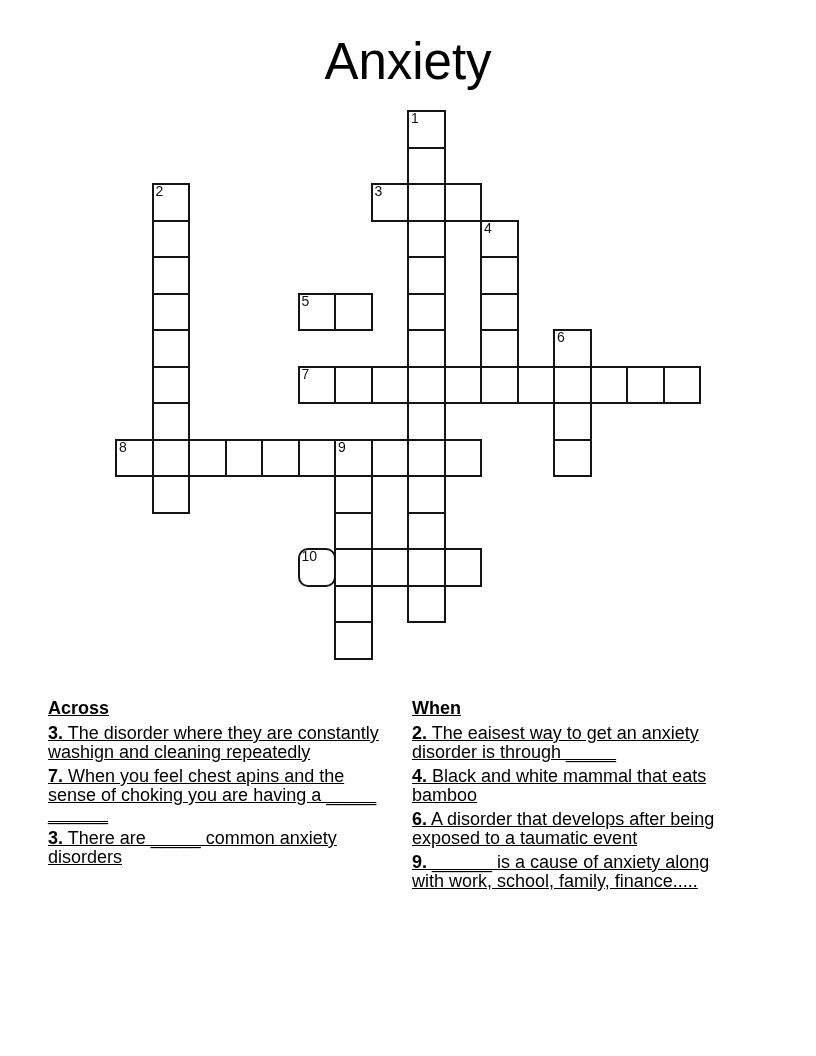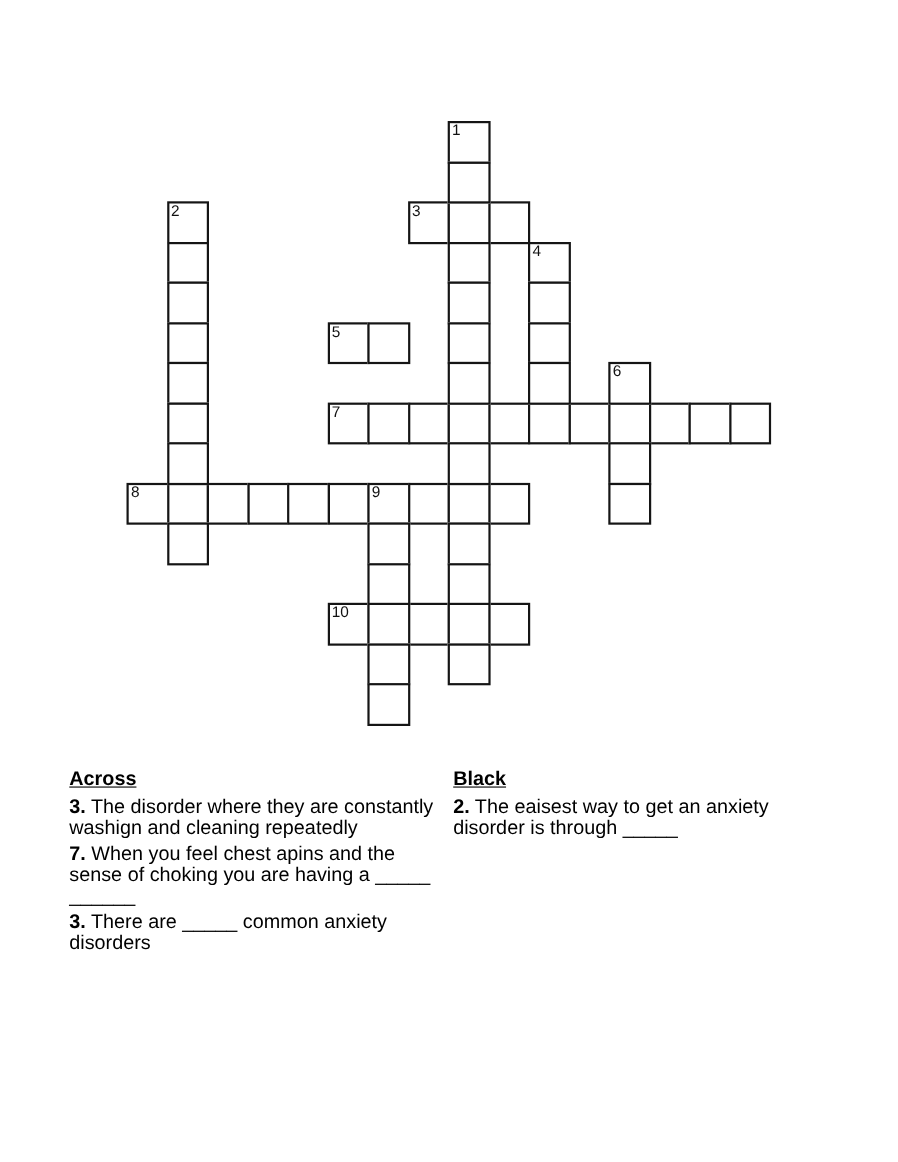--- a/index.html
+++ b/index.html
@@ -47,37 +47,38 @@
     font-size: 14px;
     line-height: 16px;
     color: #111111;
   }
   .clues-col {
     position: absolute;
     top: 699px;
     font-size: 18px;
     line-height: 19px;
   }
-  #across-col { left: 63px;  width: 332px; }
+  #across-col { left: 48px;  width: 332px; }
   #down-col   { left: 412px; width: 330px; }
   .clues-heading {
     font-weight: bold;
     text-decoration: underline;
     font-size: 18px;
     line-height: 19px;
     margin-bottom: 6px;
   }
-  .clue { margin-bottom: 5px; }
+  .clue { margin-bottom: 5px; text-decoration: underline; }
   .clue b { font-weight: bold; }
 </style>
 </head>
 <body>
 
 <div id="page">
 
+  <div id="puzzle-title">Anxiety</div>
 
   <div id="grid">
       <div class="cell" style="left: 255.5px; top: 73px;">
         <span class="cellnum">3</span>
       </div>
       <div class="cell" style="left: 292px; top: 73px;"></div>
       <div class="cell" style="left: 328.5px; top: 73px;"></div>
       <div class="cell" style="left: 182.5px; top: 182.5px;">
         <span class="cellnum">5</span>
       </div>
@@ -102,21 +103,21 @@
       <div class="cell" style="left: 73px; top: 328.5px;"></div>
       <div class="cell" style="left: 109.5px; top: 328.5px;"></div>
       <div class="cell" style="left: 146px; top: 328.5px;"></div>
       <div class="cell" style="left: 182.5px; top: 328.5px;"></div>
       <div class="cell" style="left: 219px; top: 328.5px;">
         <span class="cellnum">9</span>
       </div>
       <div class="cell" style="left: 255.5px; top: 328.5px;"></div>
       <div class="cell" style="left: 292px; top: 328.5px;"></div>
       <div class="cell" style="left: 328.5px; top: 328.5px;"></div>
-      <div class="cell" style="left: 182.5px; top: 438px;">
+      <div class="cell" style="left: 182.5px; top: 438px; border-radius: 10px;">
         <span class="cellnum">10</span>
       </div>
       <div class="cell" style="left: 219px; top: 438px;"></div>
       <div class="cell" style="left: 255.5px; top: 438px;"></div>
       <div class="cell" style="left: 292px; top: 438px;"></div>
       <div class="cell" style="left: 328.5px; top: 438px;"></div>
       <div class="cell" style="left: 292px; top: 0px;">
         <span class="cellnum">1</span>
       </div>
       <div class="cell" style="left: 292px; top: 36.5px;"></div>
@@ -158,19 +159,22 @@
   <div id="across-col" class="clues-col">
     <div class="clues-heading">Across</div>
     <div id="across-list">
         <div class="clue"><b>3.</b> The disorder where they are constantly washign and cleaning repeatedly</div>
         <div class="clue"><b>7.</b> When you feel chest apins and the sense of choking you are having a _____ ______</div>
         <div class="clue"><b>3.</b> There are _____ common anxiety disorders</div>
       </div>
   </div>
 
   <div id="down-col" class="clues-col">
-    <div class="clues-heading">Black</div>
+    <div class="clues-heading">When</div>
     <div id="down-list">
         <div class="clue"><b>2.</b> The eaisest way to get an anxiety disorder is through _____</div>
+        <div class="clue"><b>4.</b> Black and white mammal that eats bamboo</div>
+        <div class="clue"><b>6.</b> A disorder that develops after being exposed to a taumatic event</div>
+        <div class="clue"><b>9.</b> ______ is a cause of anxiety along with work, school, family, finance.....</div>
       </div>
   </div>
 
 </div>
 
 </body></html>

